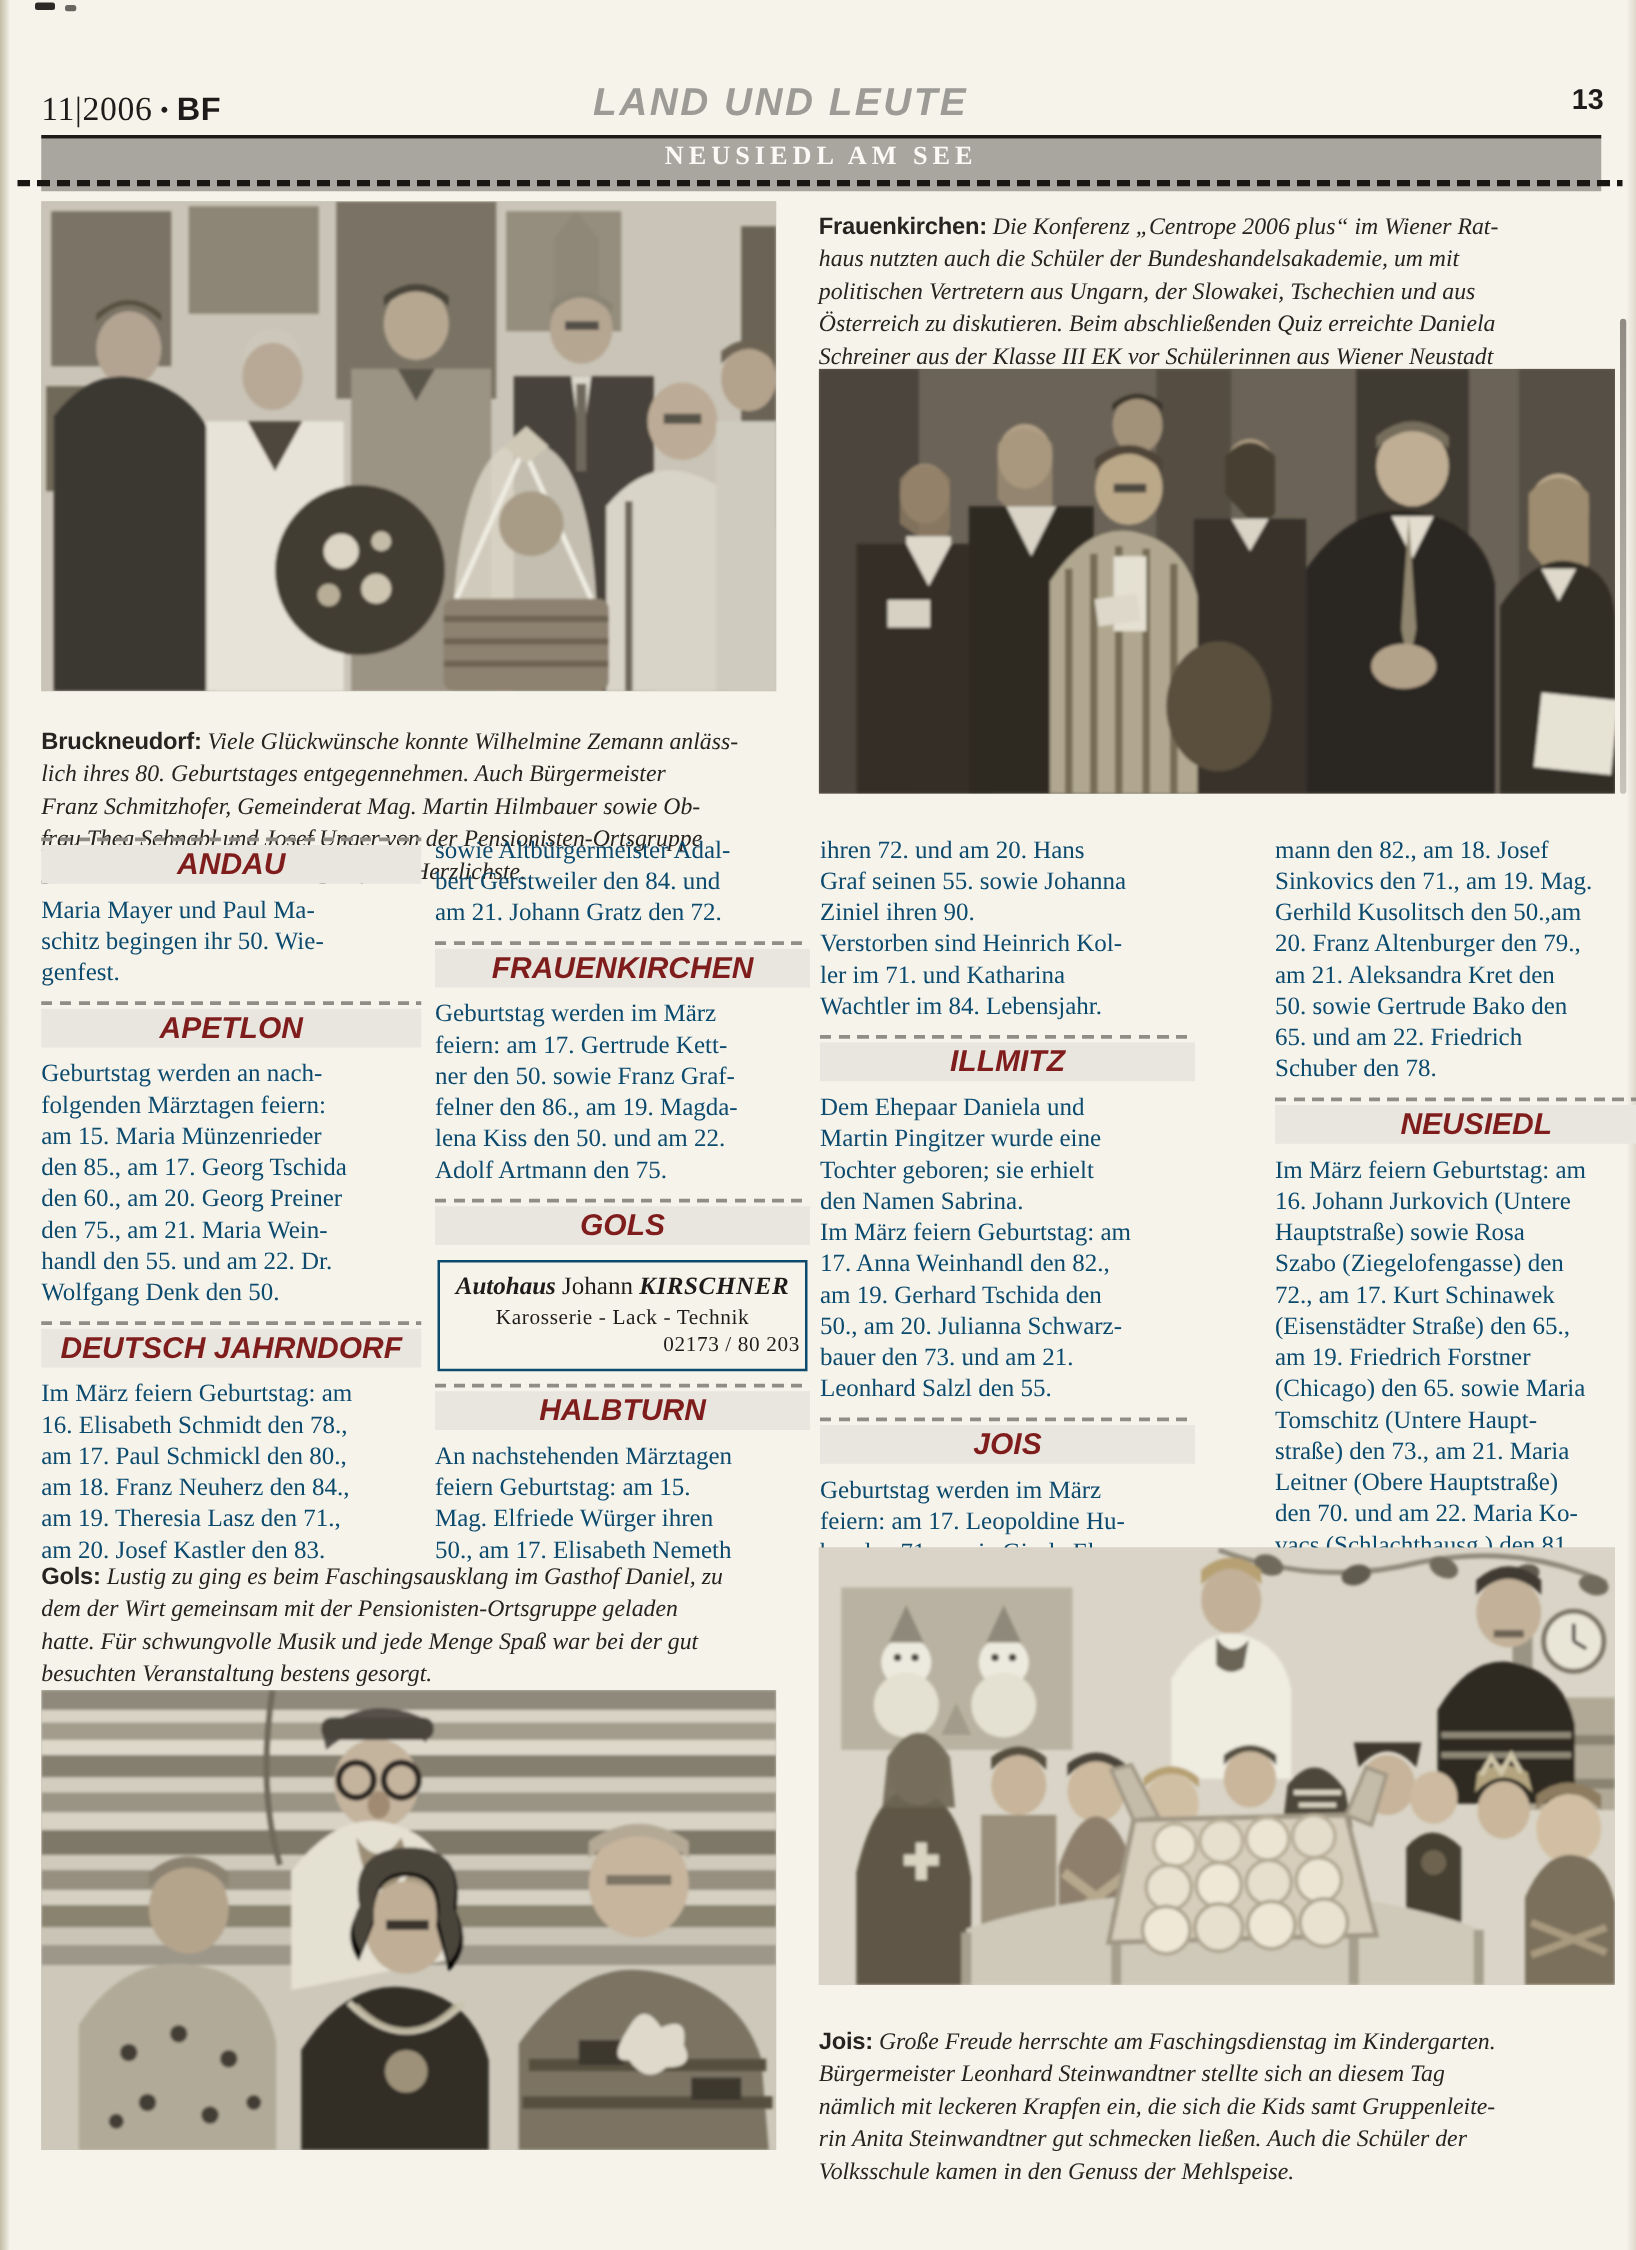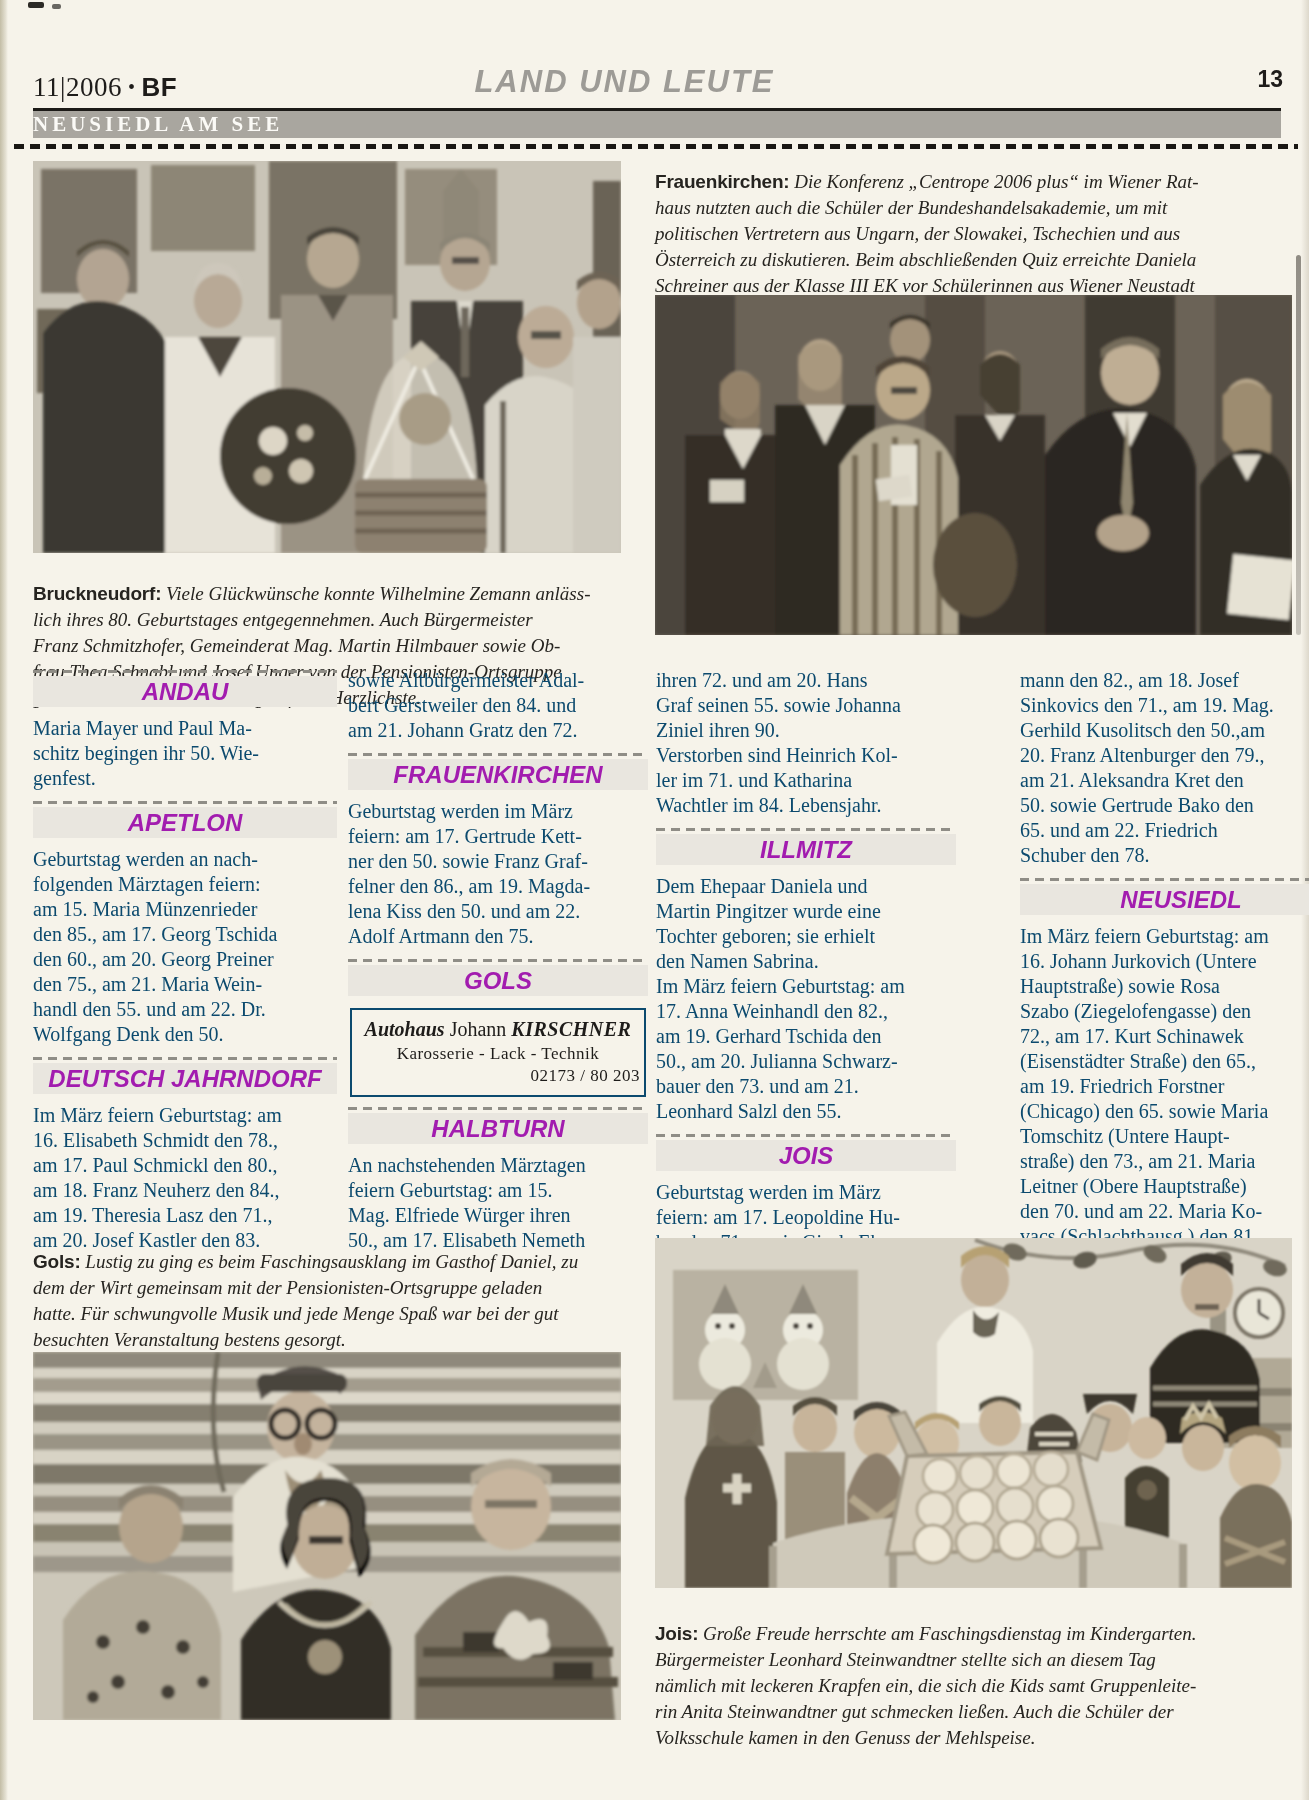--- a/index.html
+++ b/index.html
@@ -20,22 +20,22 @@
   
   .mast-left{position:absolute;left:33px;top:72px;font-size:27px;letter-spacing:.5px;}
   .mast-left .brand{font-family:"Liberation Sans",sans-serif;font-weight:bold;font-size:26px;}
   .mast-left .dot{font-size:20px;vertical-align:2px;padding:0 6px;}
   .mast-center{position:absolute;left:0;top:64px;width:1249px;text-align:center;
     font-family:"Liberation Sans",sans-serif;font-weight:bold;font-style:italic;
     font-size:31px;letter-spacing:2px;color:#9d9b96;}
   .mast-right{position:absolute;right:26px;top:66px;
     font-family:"Liberation Sans",sans-serif;font-weight:bold;font-size:23px;}
   .topline{position:absolute;left:33px;top:108px;width:1248px;height:3px;background:#1c1a17;}
-  .region-bar{position:absolute;left:33px;top:111px;width:1248px;height:27px;
-    background:#a9a69f;}
+  .region-bar{position:absolute;left:33px;top:111px;width:1248px;height:42px;
+    background:#a9a69f;text-align:center;}
   .region-bar span{font-family:"Liberation Serif",serif;font-weight:bold;font-size:21px;
     letter-spacing:4px;color:#fbfaf6;line-height:27px;}
   .dashline{position:absolute;left:14px;top:144px;width:1284px;height:5px;
     background:repeating-linear-gradient(90deg,#191713 0 10px,rgba(0,0,0,0) 10px 16px);}
 
   
   .photo{position:absolute;overflow:hidden;background:#c8c3b6;}
   .photo svg{display:block;}
   .ph1{left:33px;top:161px;width:588px;height:392px;}
   .ph2{left:655px;top:295px;width:637px;height:340px;}
@@ -55,21 +55,21 @@
   
   .col{position:absolute;top:668px;}
   .col1{left:33px;width:304px;}
   .col2{left:348px;width:300px;}
   .col3{left:656px;width:300px;}
   .col4{left:1020px;width:322px;}
   .sec-dash{height:3px;margin:10px 0 3px 0;
     background:repeating-linear-gradient(90deg,#8f8d86 0 9px,rgba(0,0,0,0) 9px 15px);}
   .sec-bar{height:31px;background:#e9e6df;text-align:center;margin-bottom:9px;}
   .sec-bar span{font-family:"Liberation Sans",sans-serif;font-weight:bold;font-style:italic;
-    font-size:24px;line-height:31px;letter-spacing:0;color:#a21caf;margin-top:15px;}
+    font-size:24px;line-height:31px;letter-spacing:0;color:#7f1d1d;margin-top:15px;}
   .body{margin:0 0 4px 0;font-size:20px;line-height:25px;white-space:pre-line;color:#0c4a6e;}
   .first-dash{margin-top:2px;}
 
   
   .adbox{border:2px solid #0c4a6e;margin:12px 2px 4px 2px;padding:8px 4px 9px 4px;text-align:center;}
   .ad-l1{font-size:20px;white-space:nowrap;}
   .ad-l1 .a1{font-weight:bold;font-style:italic;}
   .ad-l1 .a3{font-weight:bold;font-style:italic;letter-spacing:.5px;}
   .ad-l2{font-size:17px;margin-top:3px;letter-spacing:.5px;}
   .ad-l3{font-size:17px;margin-top:2px;letter-spacing:.5px;text-align:right;}

